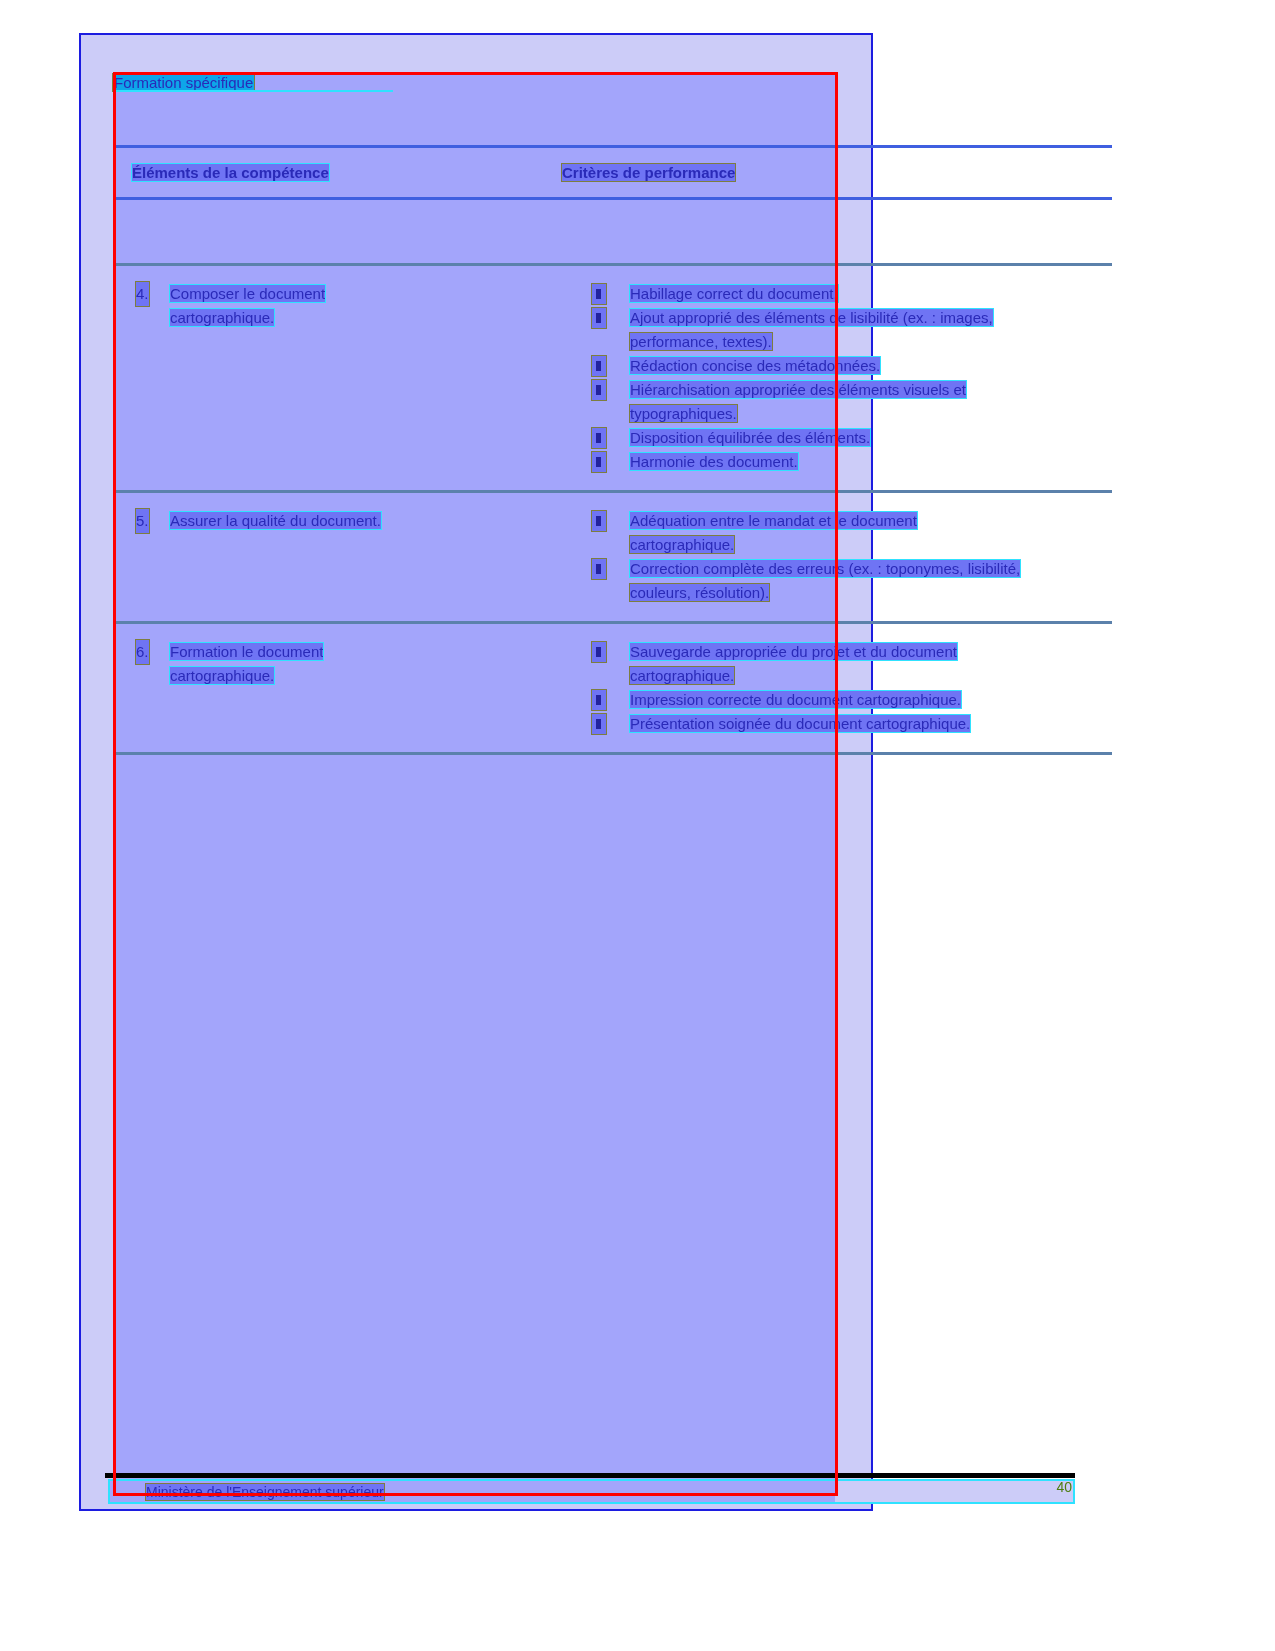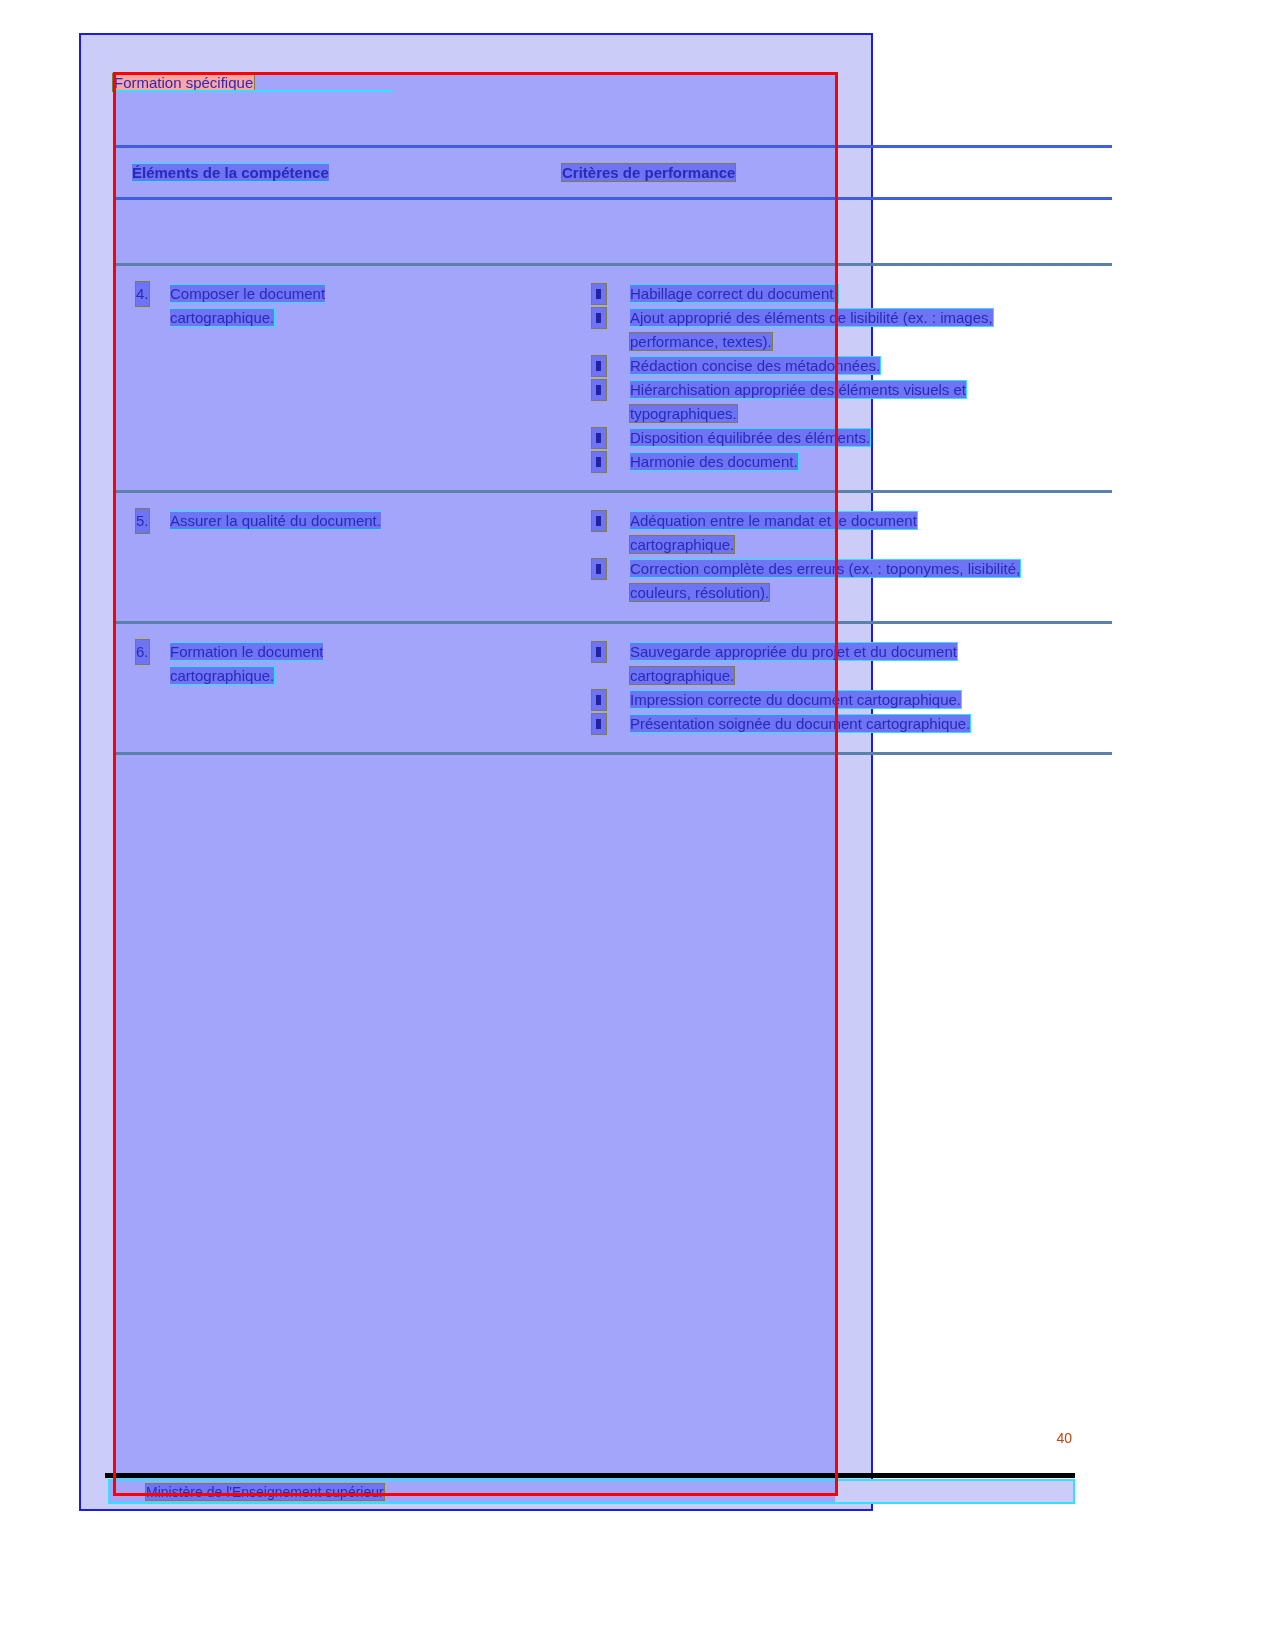--- a/index.html
+++ b/index.html
@@ -58,21 +58,21 @@
     top: 72px;
     width: 400px;
     height: 22px;
     z-index: 20;
     font-size: 15px;
     color: #2a2ab8;
     line-height: 22px;
     white-space: nowrap;
   }
   #section-heading .hl {
-    background: #fca5a5;
+    background: #0ea5e9;
     outline: 1px solid #7d7d3f;
     padding: 0 1px;
   }
   #section-heading .cyanline {
     position: absolute;
     left: 0; right: 120px; top: 18px;
     height: 2px; background: #2fe2ff;
   }
 
   
@@ -194,26 +194,26 @@
   }
   #footer-band-inner {
     position: absolute;
     left: 0; top: 0;
     width: 725px; height: 21px;
     background: #a3a5fb;
   }
   #footer-page {
     position: absolute;
     left: 1040px;
-    top: 1427px;
+    top: 1476px;
     width: 32px;
     height: 22px;
     z-index: 30;
     font-size: 14px;
-    color: #c2410c;
+    color: #4d7c0f;
     line-height: 22px;
     text-align: right;
   }
 </style>
 </head>
 <body>
 
 <div id="page-sheet"></div>
 <div id="content-column"></div>
 

